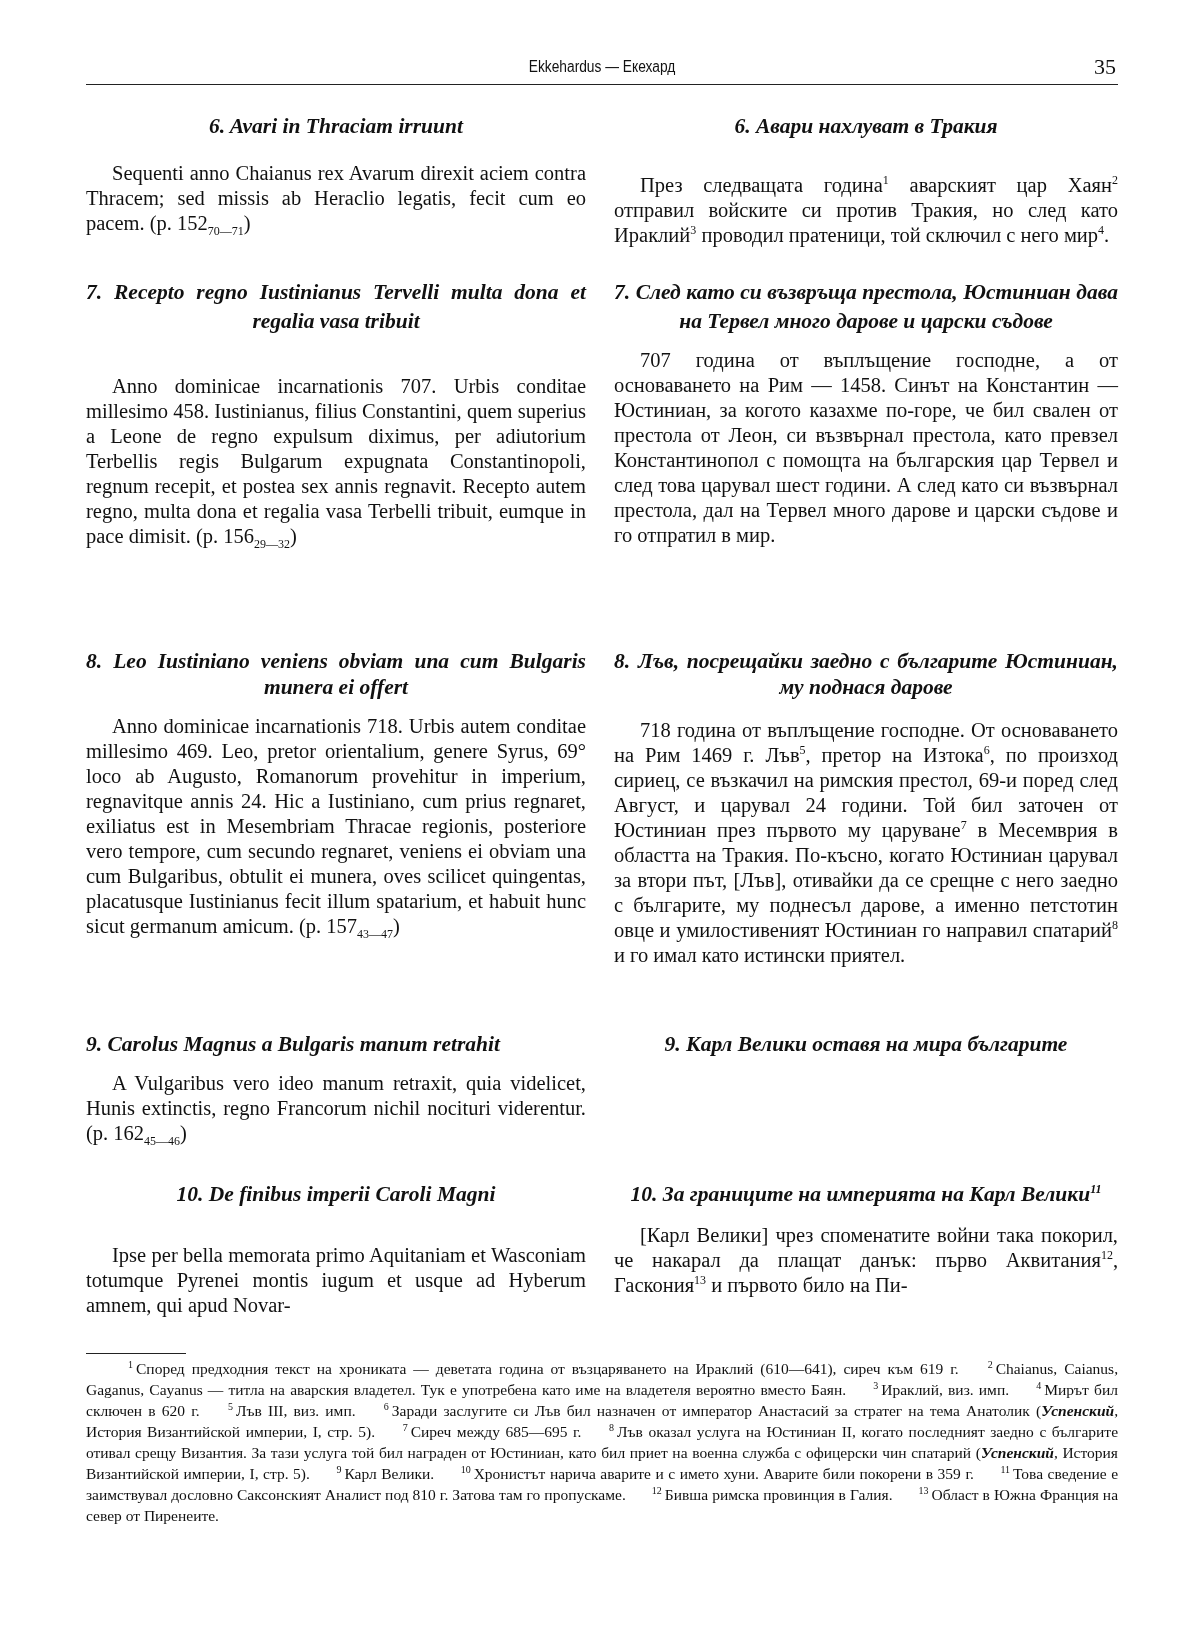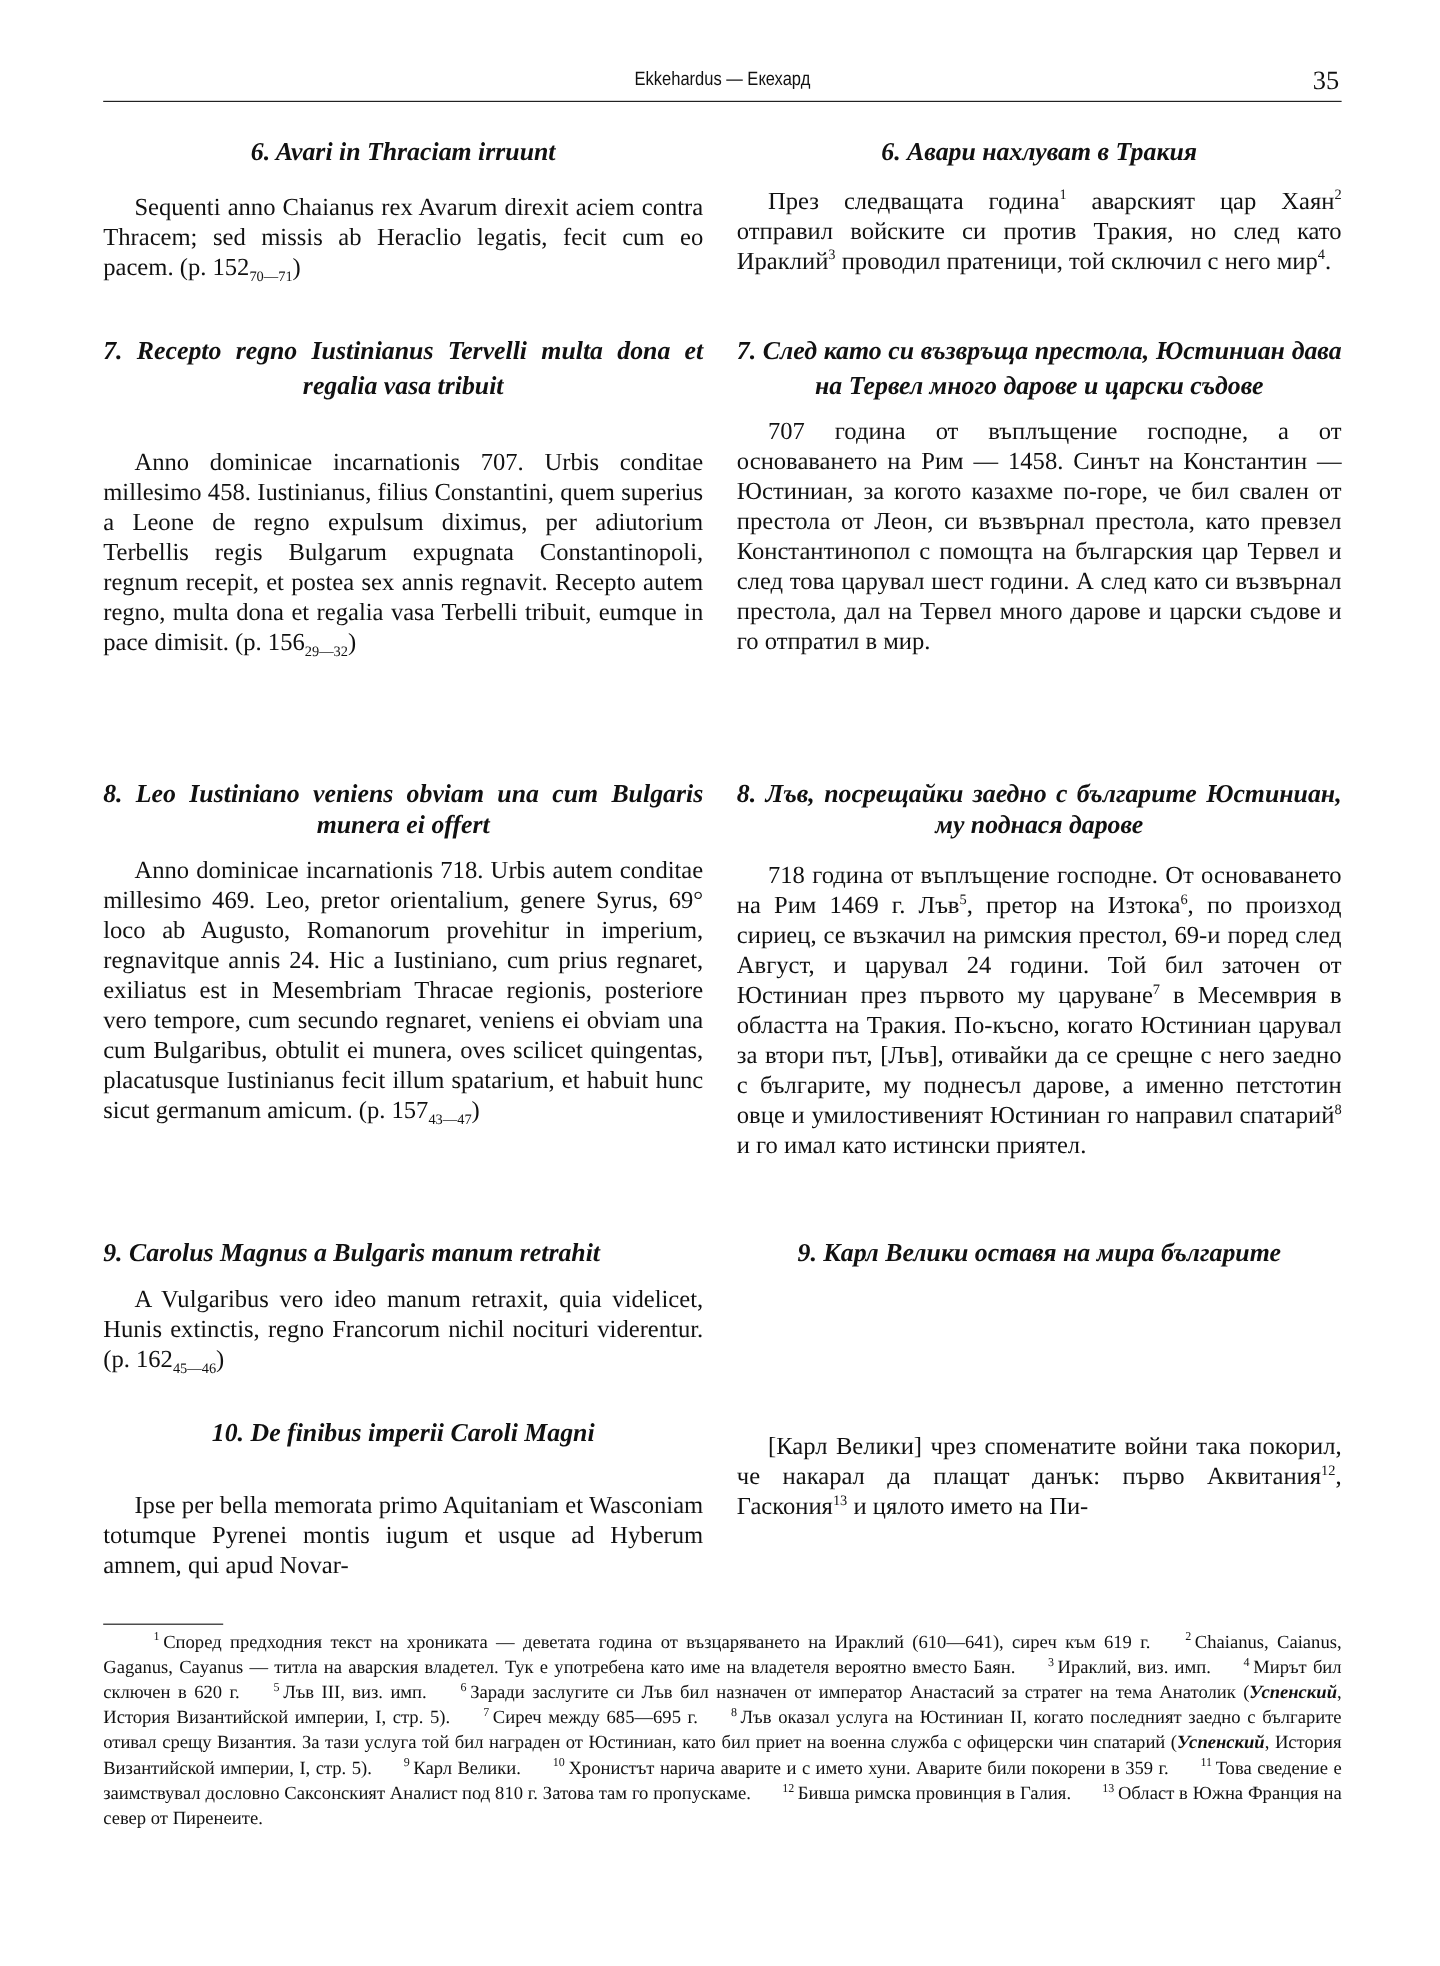--- a/index.html
+++ b/index.html
@@ -63,39 +63,40 @@
     <p class="para" style="margin-top:12px"><span>A Vulgaribus vero ideo manum retraxit, quia videlicet, Hunis extinctis, regno Francorum nichil nocituri viderentur. (p. 162</span><span class="sub">45—46</span><span>)</span></p>
   </div>
 
   <div class="col left" style="top:1180px">
     <h3 class="heading">10. De finibus imperii Caroli Magni</h3>
     <p class="para" style="margin-top:34px">Ipse per bella memorata primo Aquitaniam et Wasconiam totumque Pyrenei montis iugum et usque ad Hyberum amnem, qui apud Novar-</p>
   </div>
 
   <div class="col right" style="top:112px">
     <h3 class="heading">6. Авари нахлуват в Тракия</h3>
-    <p class="para" style="margin-top:15px"><span>През следващата година</span><span class="sup">1</span><span> аварският цар Хаян</span><span class="sup">2</span><span> отправил войските си против Тракия, но след като Ираклий</span><span class="sup">3</span><span> проводил пратеници, той сключил с него мир</span><span class="sup">4</span><span>.</span></p>
+    <p class="para" style="margin-top:32px"><span>През следващата година</span><span class="sup">1</span><span> аварският цар Хаян</span><span class="sup">2</span><span> отправил войските си против Тракия, но след като Ираклий</span><span class="sup">3</span><span> проводил пратеници, той сключил с него мир</span><span class="sup">4</span><span>.</span></p>
   </div>
 
   <div class="col right" style="top:278px">
     <h3 class="heading justified">7. След като си възвръща престола, Юстиниан дава на Тервел много дарове и царски съдове</h3>
     <p class="para" style="margin-top:12px">707 година от въплъщение господне, а от основаването на Рим — 1458. Синът на Константин — Юстиниан, за когото казахме по-горе, че бил свален от престола от Леон, си възвърнал престола, като превзел Константинопол с помощта на българския цар Тервел и след това царувал шест години. А след като си възвърнал престола, дал на Тервел много дарове и царски съдове и го отпратил в мир.</p>
   </div>
 
   <div class="col right" style="top:648px">
     <h3 class="heading justified" style="line-height:26px">8. Лъв, посрещайки заедно с българите Юстиниан, му поднася дарове</h3>
     <p class="para" style="margin-top:18px"><span>718 година от въплъщение господне. От основаването на Рим 1469 г. Лъв</span><span class="sup">5</span><span>, претор на Изтока</span><span class="sup">6</span><span>, по произход сириец, се възкачил на римския престол, 69-и поред след Август, и царувал 24 години. Той бил заточен от Юстиниан през първото му царуване</span><span class="sup">7</span><span> в Месемврия в областта на Тракия. По-късно, когато Юстиниан царувал за втори път, [Лъв], отивайки да се срещне с него заедно с българите, му поднесъл дарове, а именно петстотин овце и умилостивеният Юстиниан го направил спатарий</span><span class="sup">8</span><span> и го имал като истински приятел.</span></p>
   </div>
 
   <div class="col right" style="top:1030px">
     <h3 class="heading" style="text-align:center">9. Карл Велики оставя на мира българите</h3>
   </div>
 
   <div class="col right" style="top:1180px">
-    <p class="para" style="margin-top:14px"><span>[Карл Велики] чрез споменатите войни така покорил, че накарал да плащат данък: първо Аквитания</span><span class="sup">12</span><span>, Гаскония</span><span class="sup">13</span><span> и цялото името на Пи-</span></p>
+    <h3 class="heading justified"><span>10. За границите на империята на Карл Велики</span><span class="sup">11</span></h3>
+    <p class="para" style="margin-top:14px"><span>[Карл Велики] чрез споменатите войни така покорил, че накарал да плащат данък: първо Аквитания</span><span class="sup">12</span><span>, Гаскония</span><span class="sup">13</span><span> и първото било на Пи-</span></p>
   </div>
 
   <div class="fn-rule"></div>
   <div class="footnotes">
     <p>
       <span class="fn"><span class="fn-num">1</span><span>Според предходния текст на хрониката — деветата година от възцаряването на Ираклий (610—641), сиреч към 619 г.</span></span>
       <span class="fn"><span class="fn-num">2</span><span>Chaianus, Caianus, Gaganus, Cayanus — титла на аварския владетел. Тук е употребена като име на владетеля вероятно вместо Баян.</span></span>
       <span class="fn"><span class="fn-num">3</span><span>Ираклий, виз. имп.</span></span>
       <span class="fn"><span class="fn-num">4</span><span>Мирът бил сключен в 620 г.</span></span>
       <span class="fn"><span class="fn-num">5</span><span>Лъв III, виз. имп.</span></span>

